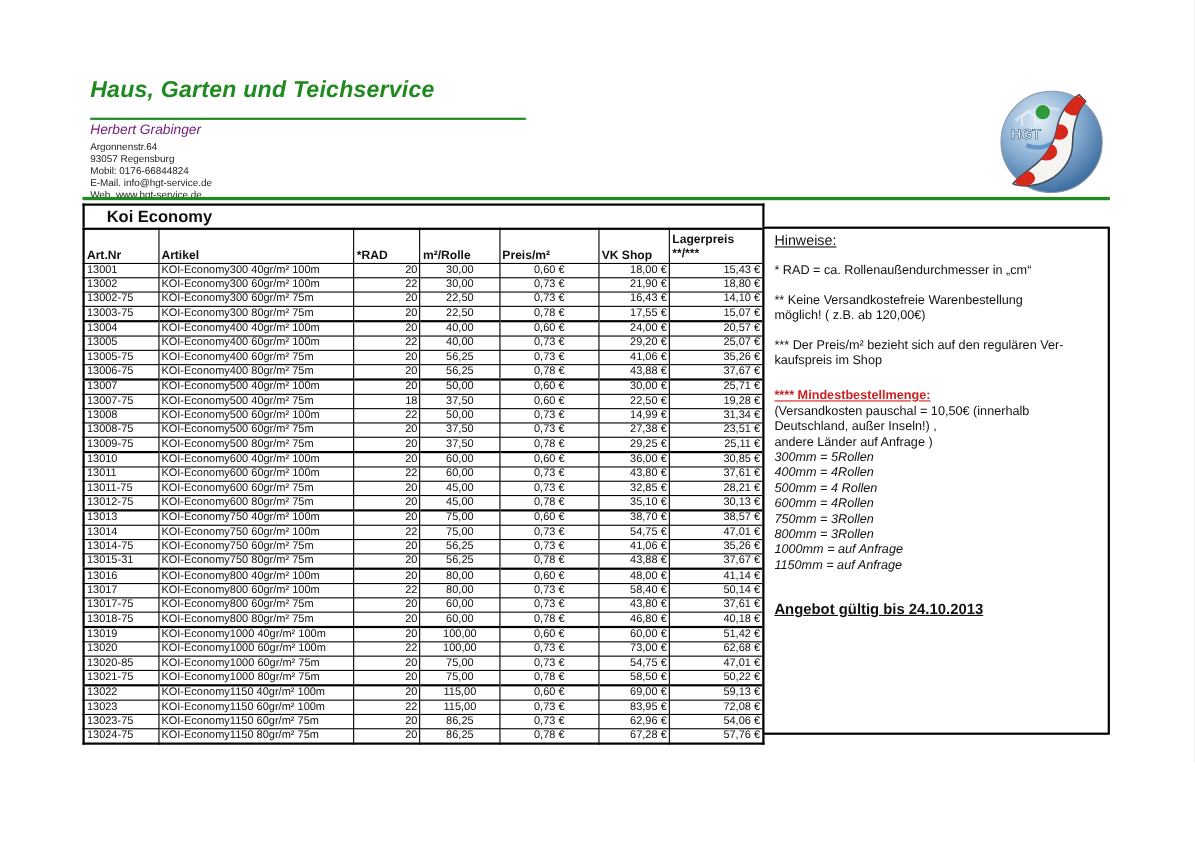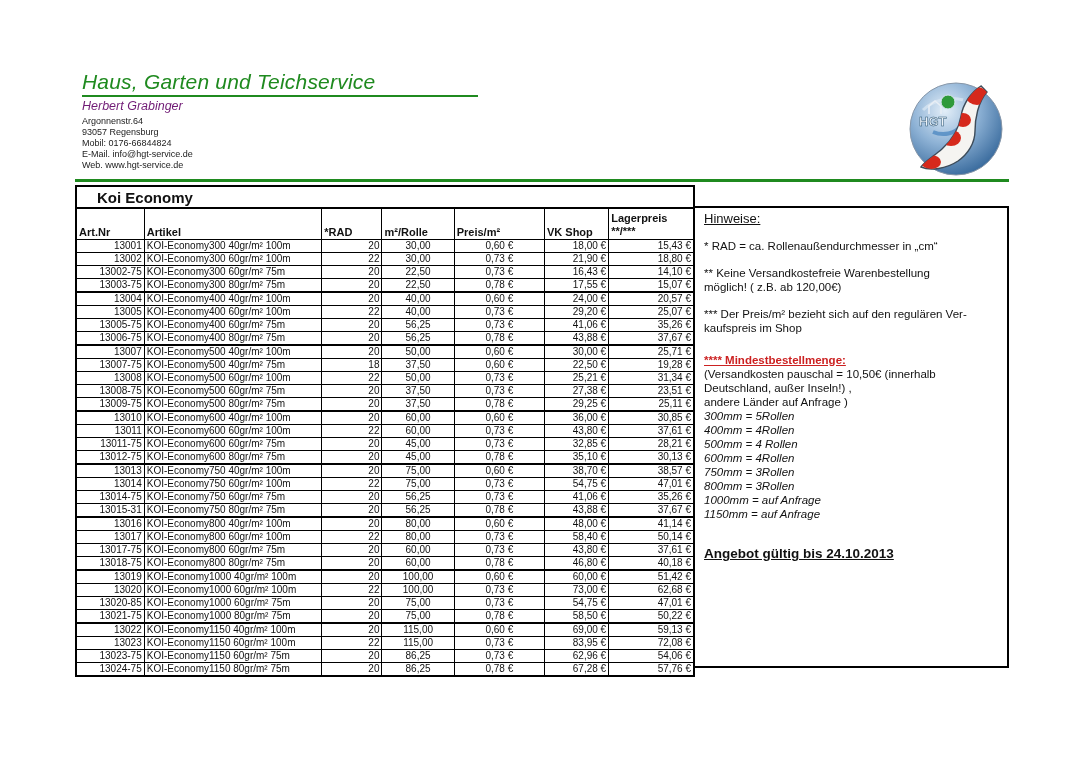--- a/index.html
+++ b/index.html
@@ -7,24 +7,24 @@
     position:relative;
     width:1086px;height:768px;
     background:#ffffff;
     font-family:"Liberation Sans", sans-serif;
     color:#111;
     overflow:hidden;
   }
   
   .letterhead{position:absolute;left:82px;top:70px;}
   .company{
-    font-size:21px;font-weight:normal;font-style:italic;
+    font-size:21px;font-weight:bold;font-style:italic;
     color:#1f8a1f;letter-spacing:.2px;
     border-bottom:2px solid #1f8a1f;
-    display:inline-block;width:396px;padding-bottom:1px;
+    display:inline-block;width:396px;padding-bottom:13px;
   }
   .owner{font-size:12.5px;font-style:italic;color:#701a75;margin-top:2px;}
   .addr{font-size:9px;line-height:11px;color:#222;margin-top:3px;}
   
   .logo{position:absolute;left:903px;top:80px;width:106px;height:100px;}
   
   .green-rule{position:absolute;left:75px;top:179px;width:934px;height:3px;background:#1f8a1f;}
   
   .title-box{
     position:absolute;left:75px;top:185px;width:620px;height:22px;
@@ -44,21 +44,21 @@
   }
   table.price th{
     height:29px;font-size:11px;font-weight:bold;
     vertical-align:bottom;text-align:left;padding-bottom:1px;
   }
   th.h-rad,th.h-m2{text-align:center;}
   th.h-lager{text-align:center;vertical-align:middle;line-height:13px;}
   table.price td{
     height:12px;font-size:10px;line-height:12px;
   }
-  td.c-nr{text-align:right;padding-left:3px;}
+  td.c-nr{text-align:left;padding-left:3px;}
   td.c-art{text-align:left;white-space:pre;padding-left:3px;}
   td.c-rad{text-align:right;padding-right:1px;}
   td.c-m2{text-align:center;}
   td.c-preis{text-align:center;}
   td.c-vk{text-align:right;padding-right:1px;}
   td.c-lager{text-align:right;padding-right:14px;}
   tr.group-start td{border-top:2px solid #000;}
   
   .notes{
     position:absolute;left:693px;top:206px;width:316px;height:462px;
@@ -239,21 +239,21 @@
             <td class="c-preis">0,60 €</td>
             <td class="c-vk">22,50 €</td>
             <td class="c-lager">19,28 €</td>
           </tr>
           <tr>
             <td class="c-nr">13008</td>
             <td class="c-art">KOI-Economy500 60gr/m²  100m</td>
             <td class="c-rad">22</td>
             <td class="c-m2">50,00</td>
             <td class="c-preis">0,73 €</td>
-            <td class="c-vk">25,21 €</td>
+            <td class="c-vk">14,99 €</td>
             <td class="c-lager">31,34 €</td>
           </tr>
           <tr>
             <td class="c-nr">13008-75</td>
             <td class="c-art">KOI-Economy500 60gr/m²  75m</td>
             <td class="c-rad">20</td>
             <td class="c-m2">37,50</td>
             <td class="c-preis">0,73 €</td>
             <td class="c-vk">27,38 €</td>
             <td class="c-lager">23,51 €</td>

